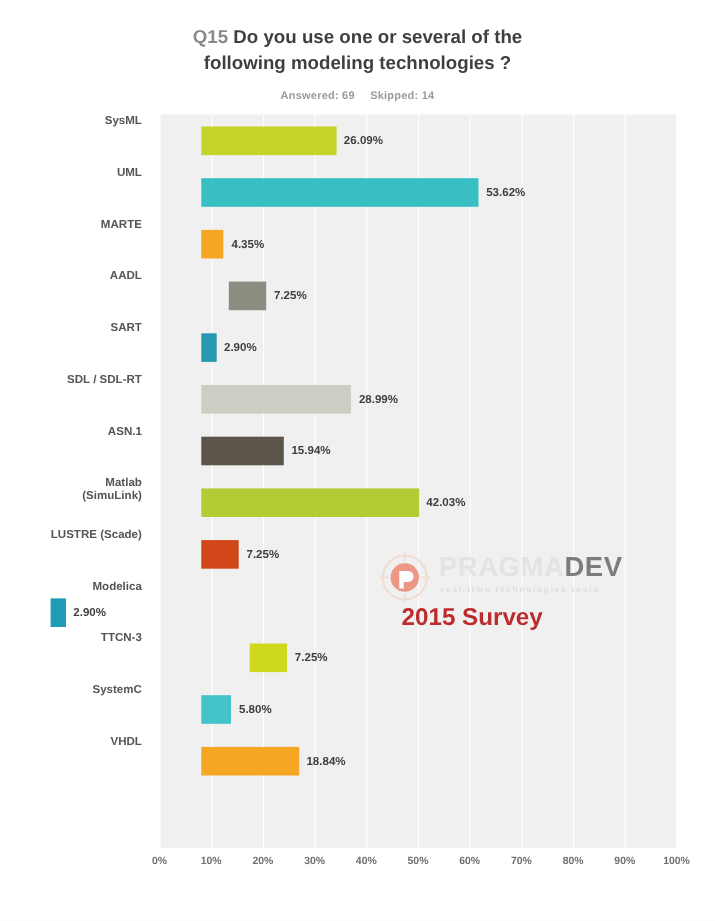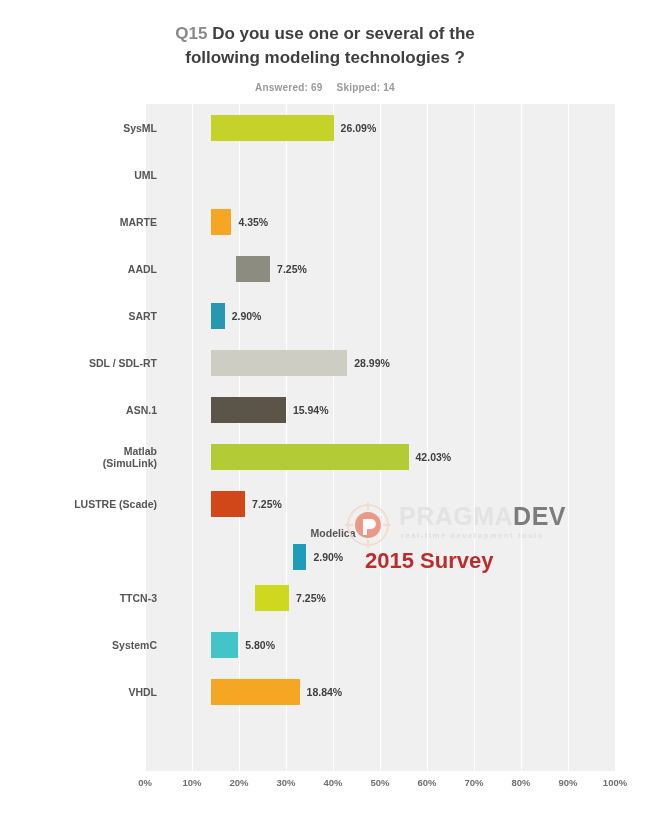--- a/index.html
+++ b/index.html
@@ -77,22 +77,20 @@
     top: 0;
     width: 650px;
     height: 667px;
   }
   .row {
     position: absolute;
     left: 0;
     width: 534px;
     height: 47px;
     display: flex;
-    align-items: center;
-    margin-left: 28px;
   }
   .cat-label {
     width: 137px;
     text-align: right;
     padding-right: 8px;
     font-size: 10.5px;
     font-weight: bold;
     color: #555555;
     line-height: 12px;
     box-sizing: border-box;
@@ -215,20 +213,24 @@
     <div class="rows" id="rows">
         <div class="row" style="top: 0px;">
           <div class="cat-label">SysML</div>
           <div class="bar-zone">
             <div class="bar" title="SysML: 26.09%" style="width: 122.623px; background: rgb(196, 210, 42);"></div>
             <div class="bar-value">26.09%</div>
           </div>
         </div>
         <div class="row" style="top: 47px;">
           <div class="cat-label">UML</div>
+          <div class="bar-zone">
+            <div class="bar" title="UML: 53.62%" style="width: 252.014px; background: rgb(56, 191, 196);"></div>
+            <div class="bar-value">53.62%</div>
+          </div>
         </div>
         <div class="row" style="top: 94px;">
           <div class="cat-label">MARTE</div>
           <div class="bar-zone">
             <div class="bar" title="MARTE: 4.35%" style="width: 20.445px; background: rgb(245, 166, 35);"></div>
             <div class="bar-value">4.35%</div>
           </div>
         </div>
         <div class="row" style="top: 141px; gap: 25px;">
           <div class="cat-label">AADL</div>
@@ -321,18 +323,18 @@
         <circle cx="23" cy="23" r="13" fill="#e8705a" opacity="0.75"></circle>
         <path d="M18 17 h8 a5 5 0 0 1 0 10 h-4 v6 h-4 z" fill="#ffffff"></path>
         <line x1="23" y1="0" x2="23" y2="8" stroke="#f0dcd0" stroke-width="2"></line>
         <line x1="23" y1="38" x2="23" y2="46" stroke="#f0dcd0" stroke-width="2"></line>
         <line x1="0" y1="23" x2="8" y2="23" stroke="#f0dcd0" stroke-width="2"></line>
         <line x1="38" y1="23" x2="46" y2="23" stroke="#f0dcd0" stroke-width="2"></line>
       </svg>
       <div class="wm-text">
         <span class="wm-pragma">PRAGMA</span><span class="wm-dev">DEV</span>
       </div>
-      <div class="wm-tag">real-time development tools</div>
+      <div class="wm-tag">real-time technologies tools</div>
       <div class="wm-survey">2015 Survey</div>
     </div>
   </div>
 
 </div>
 
 </body></html>

